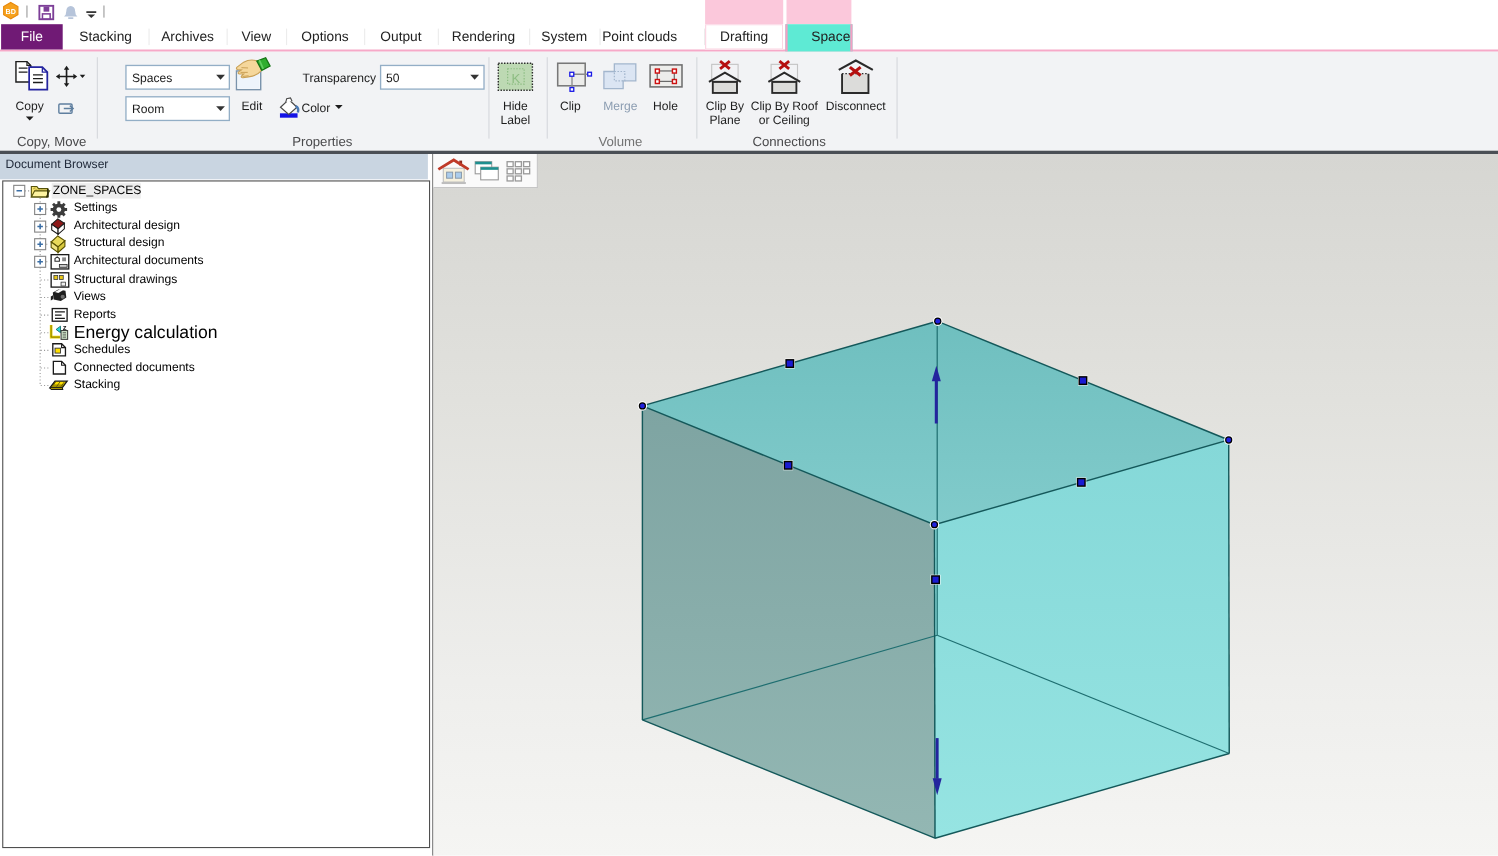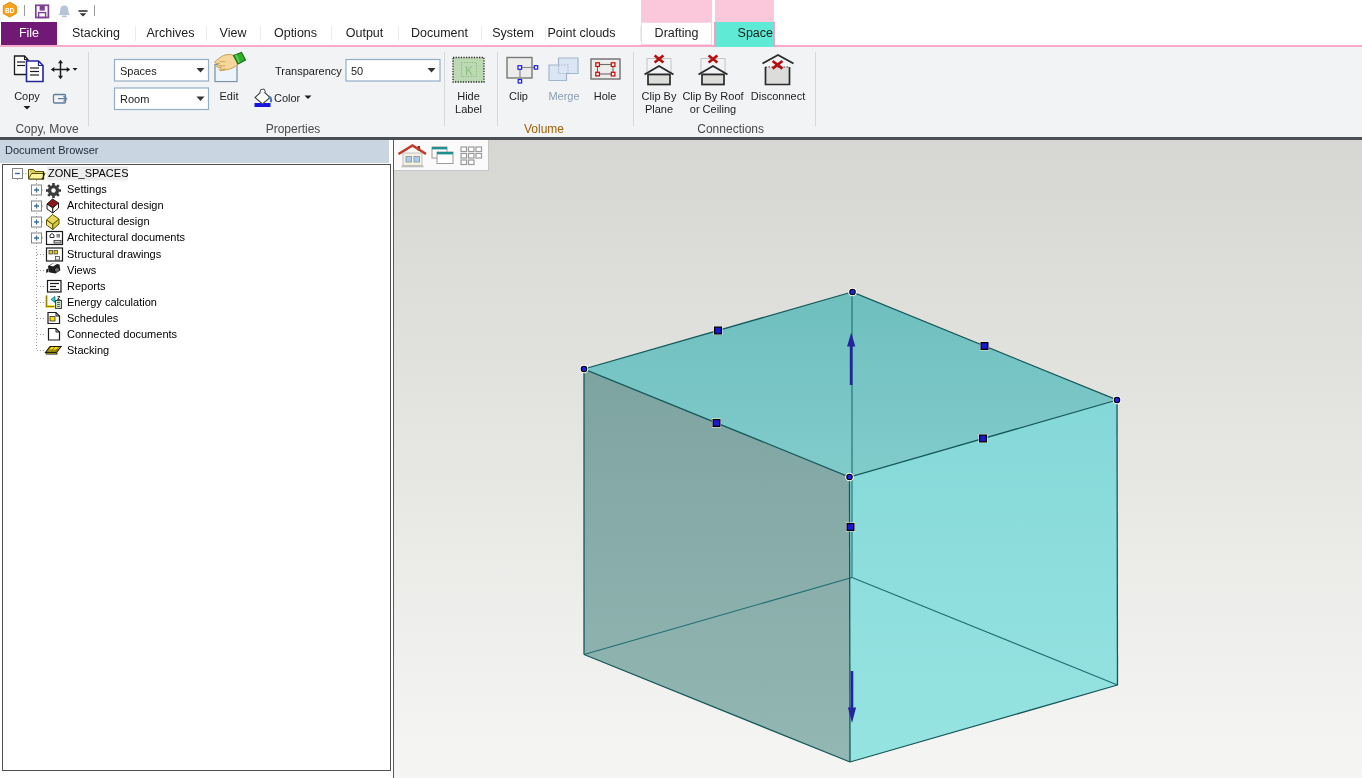--- a/index.html
+++ b/index.html
@@ -39,39 +39,39 @@
   <div class="abs" style="left:398px;top:26px;width:1px;height:15px;background:#ececec;"></div>
   <div class="abs" style="left:481px;top:26px;width:1px;height:15px;background:#ececec;"></div>
   <div class="abs" style="left:545px;top:26px;width:1px;height:15px;background:#ececec;"></div>
   <div class="abs" style="left:640px;top:26px;width:1px;height:15px;background:#ececec;"></div>
   <div class="abs" style="left:1px;top:22px;width:56px;height:23px;background:#701a75;color:#fff;font-size:12.5px;text-align:center;line-height:23px;">File</div>
   <div class="abs tabtxt" style="left:59px;top:22px;width:74px;height:23px;line-height:23px;text-align:center;">Stacking</div>
   <div class="abs tabtxt" style="left:135px;top:22px;width:71px;height:23px;line-height:23px;text-align:center;">Archives</div>
   <div class="abs tabtxt" style="left:206px;top:22px;width:54px;height:23px;line-height:23px;text-align:center;">View</div>
   <div class="abs tabtxt" style="left:260px;top:22px;width:71px;height:23px;line-height:23px;text-align:center;">Options</div>
   <div class="abs tabtxt" style="left:331px;top:22px;width:67px;height:23px;line-height:23px;text-align:center;">Output</div>
-  <div class="abs tabtxt" style="left:398px;top:22px;width:83px;height:23px;line-height:23px;text-align:center;">Document</div>
+  <div class="abs tabtxt" style="left:398px;top:22px;width:83px;height:23px;line-height:23px;text-align:center;">Rendering</div>
   <div class="abs tabtxt" style="left:481px;top:22px;width:64px;height:23px;line-height:23px;text-align:center;">System</div>
   <div class="abs tabtxt" style="left:545px;top:22px;width:73px;height:23px;line-height:23px;text-align:center;">Point clouds</div>
   <div class="abs tabtxt" style="left:641px;top:22px;width:71px;height:23px;line-height:23px;text-align:center;background:#fff;box-shadow:inset 0 0 0 1px #fbd3e2;">Drafting</div>
   <div class="abs tabtxt" style="left:714px;top:22px;width:61px;height:25px;line-height:23px;text-align:right;background:#5eead4;border-left:2px solid #f49fc3;border-right:2px solid #f49fc3;box-sizing:border-box;">Space</div>
 
   <div class="abs" style="left:0;top:47px;width:1362px;height:90px;background:#f2f3f5;"></div>
   <div class="abs" style="left:0;top:137px;width:1362px;height:3px;background:#4a4f55;"></div>
 
   <div class="abs" style="left:88px;top:52px;width:1px;height:74px;background:#d5d8dc;"></div>
   <div class="abs" style="left:444px;top:52px;width:1px;height:74px;background:#d5d8dc;"></div>
   <div class="abs" style="left:497px;top:52px;width:1px;height:74px;background:#d5d8dc;"></div>
   <div class="abs" style="left:633px;top:52px;width:1px;height:74px;background:#d5d8dc;"></div>
   <div class="abs" style="left:815px;top:52px;width:1px;height:74px;background:#d5d8dc;"></div>
 
   <div class="abs" style="left:7px;top:122px;width:80px;font-size:12px;color:#4a4a4c;text-align:center;">Copy, Move</div>
   <div class="abs" style="left:253px;top:122px;width:80px;font-size:12px;color:#4a4a4c;text-align:center;">Properties</div>
-  <div class="abs" style="left:524px;top:122px;width:80px;font-size:12px;color:#a16207;text-align:left;">Volume</div>
-  <div class="abs" style="left:684px;top:122px;width:80px;font-size:12px;color:#4a4a4c;text-align:right;">Connections</div>
+  <div class="abs" style="left:524px;top:122px;width:80px;font-size:12px;color:#737373;text-align:center;">Volume</div>
+  <div class="abs" style="left:684px;top:122px;width:80px;font-size:12px;color:#4a4a4c;text-align:left;">Connections</div>
 
   <svg class="abs" style="left:0;top:47px" width="840" height="90" viewBox="0 47 840 90">
 
     <g>
       <path d="M14.5 56 h10 l3.5 3.5 v15 h-13.5 z" fill="#fff" stroke="#1c1c1c" stroke-width="1.3"></path>
       <path d="M24.5 56 v3.5 h3.5" fill="none" stroke="#1c1c1c" stroke-width="1.1"></path>
       <line x1="17" y1="62" x2="25" y2="62" stroke="#1c1c1c" stroke-width="1.2"></line>
       <line x1="17" y1="65.5" x2="25" y2="65.5" stroke="#1c1c1c" stroke-width="1.2"></line>
       <path d="M26.5 61 h12 l4.5 4.5 v16 h-16.5 z" fill="#fff" stroke="#2525a0" stroke-width="1.6"></path>
       <path d="M38.5 61 v4.5 h4.5" fill="none" stroke="#2525a0" stroke-width="1.2"></path>
@@ -332,21 +332,21 @@
     </g>
   </svg>
   <div class="abs" style="left:48px;top:166.5px;font-size:11px;line-height:13px;color:#000;">ZONE_SPACES</div>
   <div class="abs" style="left:67px;top:183px;font-size:11px;line-height:13px;color:#000;">Settings</div>
   <div class="abs" style="left:67px;top:199px;font-size:11px;line-height:13px;color:#000;">Architectural design</div>
   <div class="abs" style="left:67px;top:215px;font-size:11px;line-height:13px;color:#000;">Structural design</div>
   <div class="abs" style="left:67px;top:231px;font-size:11px;line-height:13px;color:#000;">Architectural documents</div>
   <div class="abs" style="left:67px;top:247.5px;font-size:11px;line-height:13px;color:#000;">Structural drawings</div>
   <div class="abs" style="left:67px;top:263.5px;font-size:11px;line-height:13px;color:#000;">Views</div>
   <div class="abs" style="left:67px;top:279.5px;font-size:11px;line-height:13px;color:#000;">Reports</div>
-  <div class="abs" style="left:67px;top:295.5px;font-size:11px;line-height:13px;color:#000;">Energy calculation</div>
+  <div class="abs" style="left:67px;top:295.5px;font-size:16px;line-height:13px;color:#000;">Energy calculation</div>
   <div class="abs" style="left:67px;top:311.5px;font-size:11px;line-height:13px;color:#000;">Schedules</div>
   <div class="abs" style="left:67px;top:327.5px;font-size:11px;line-height:13px;color:#000;">Connected documents</div>
   <div class="abs" style="left:67px;top:343.5px;font-size:11px;line-height:13px;color:#000;">Stacking</div>
 
   <div class="abs" style="left:394px;top:140px;width:968px;height:638px;background:linear-gradient(180deg,#d6d6d2 0%,#e1e1dd 35%,#eeeeec 75%,#f5f5f3 100%);"></div>
 
   <div class="abs" style="left:394px;top:140px;width:95px;height:31px;background:#fafafa;border-right:1px solid #c6c6c6;border-bottom:1px solid #c6c6c6;box-sizing:border-box;"></div>
   <svg class="abs" style="left:394.5px;top:140px" width="95" height="31" viewBox="0 0 95 31">
 
     <g>

